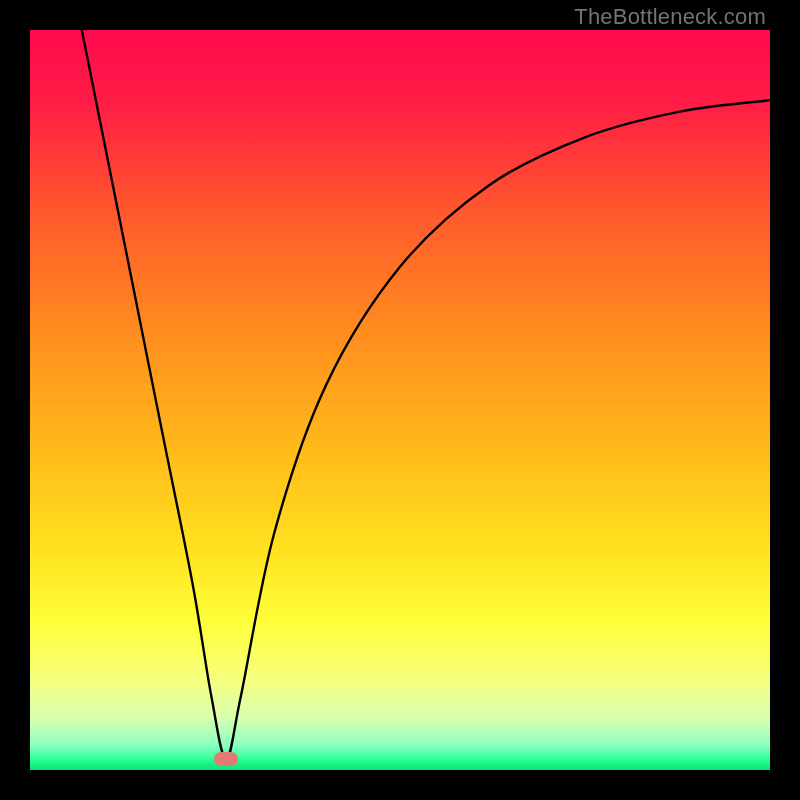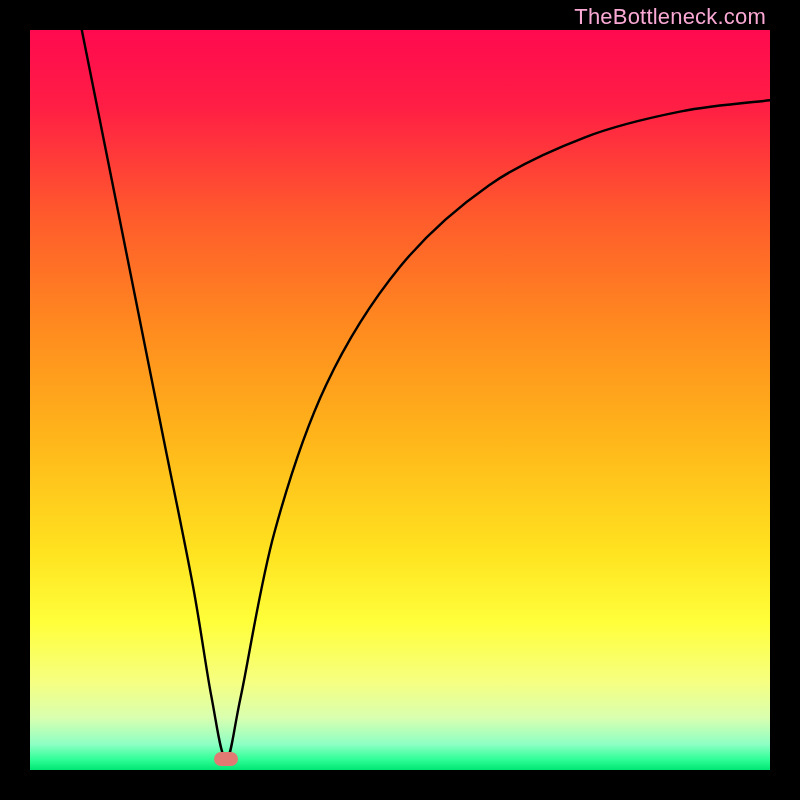--- a/index.html
+++ b/index.html
@@ -23,21 +23,21 @@
     position: absolute;
     left: 0;
     top: 0;
     width: 100%;
     height: 100%;
   }
   .watermark {
     position: absolute;
     top: 4px;
     right: 34px;
-    color: #f9a8d4;
+    color: #737373;
     font-size: 22px;
     font-weight: 500;
     letter-spacing: 0.2px;
   }
   svg.curve {
     position: absolute;
     left: 0;
     top: 0;
     width: 100%;
     height: 100%;

